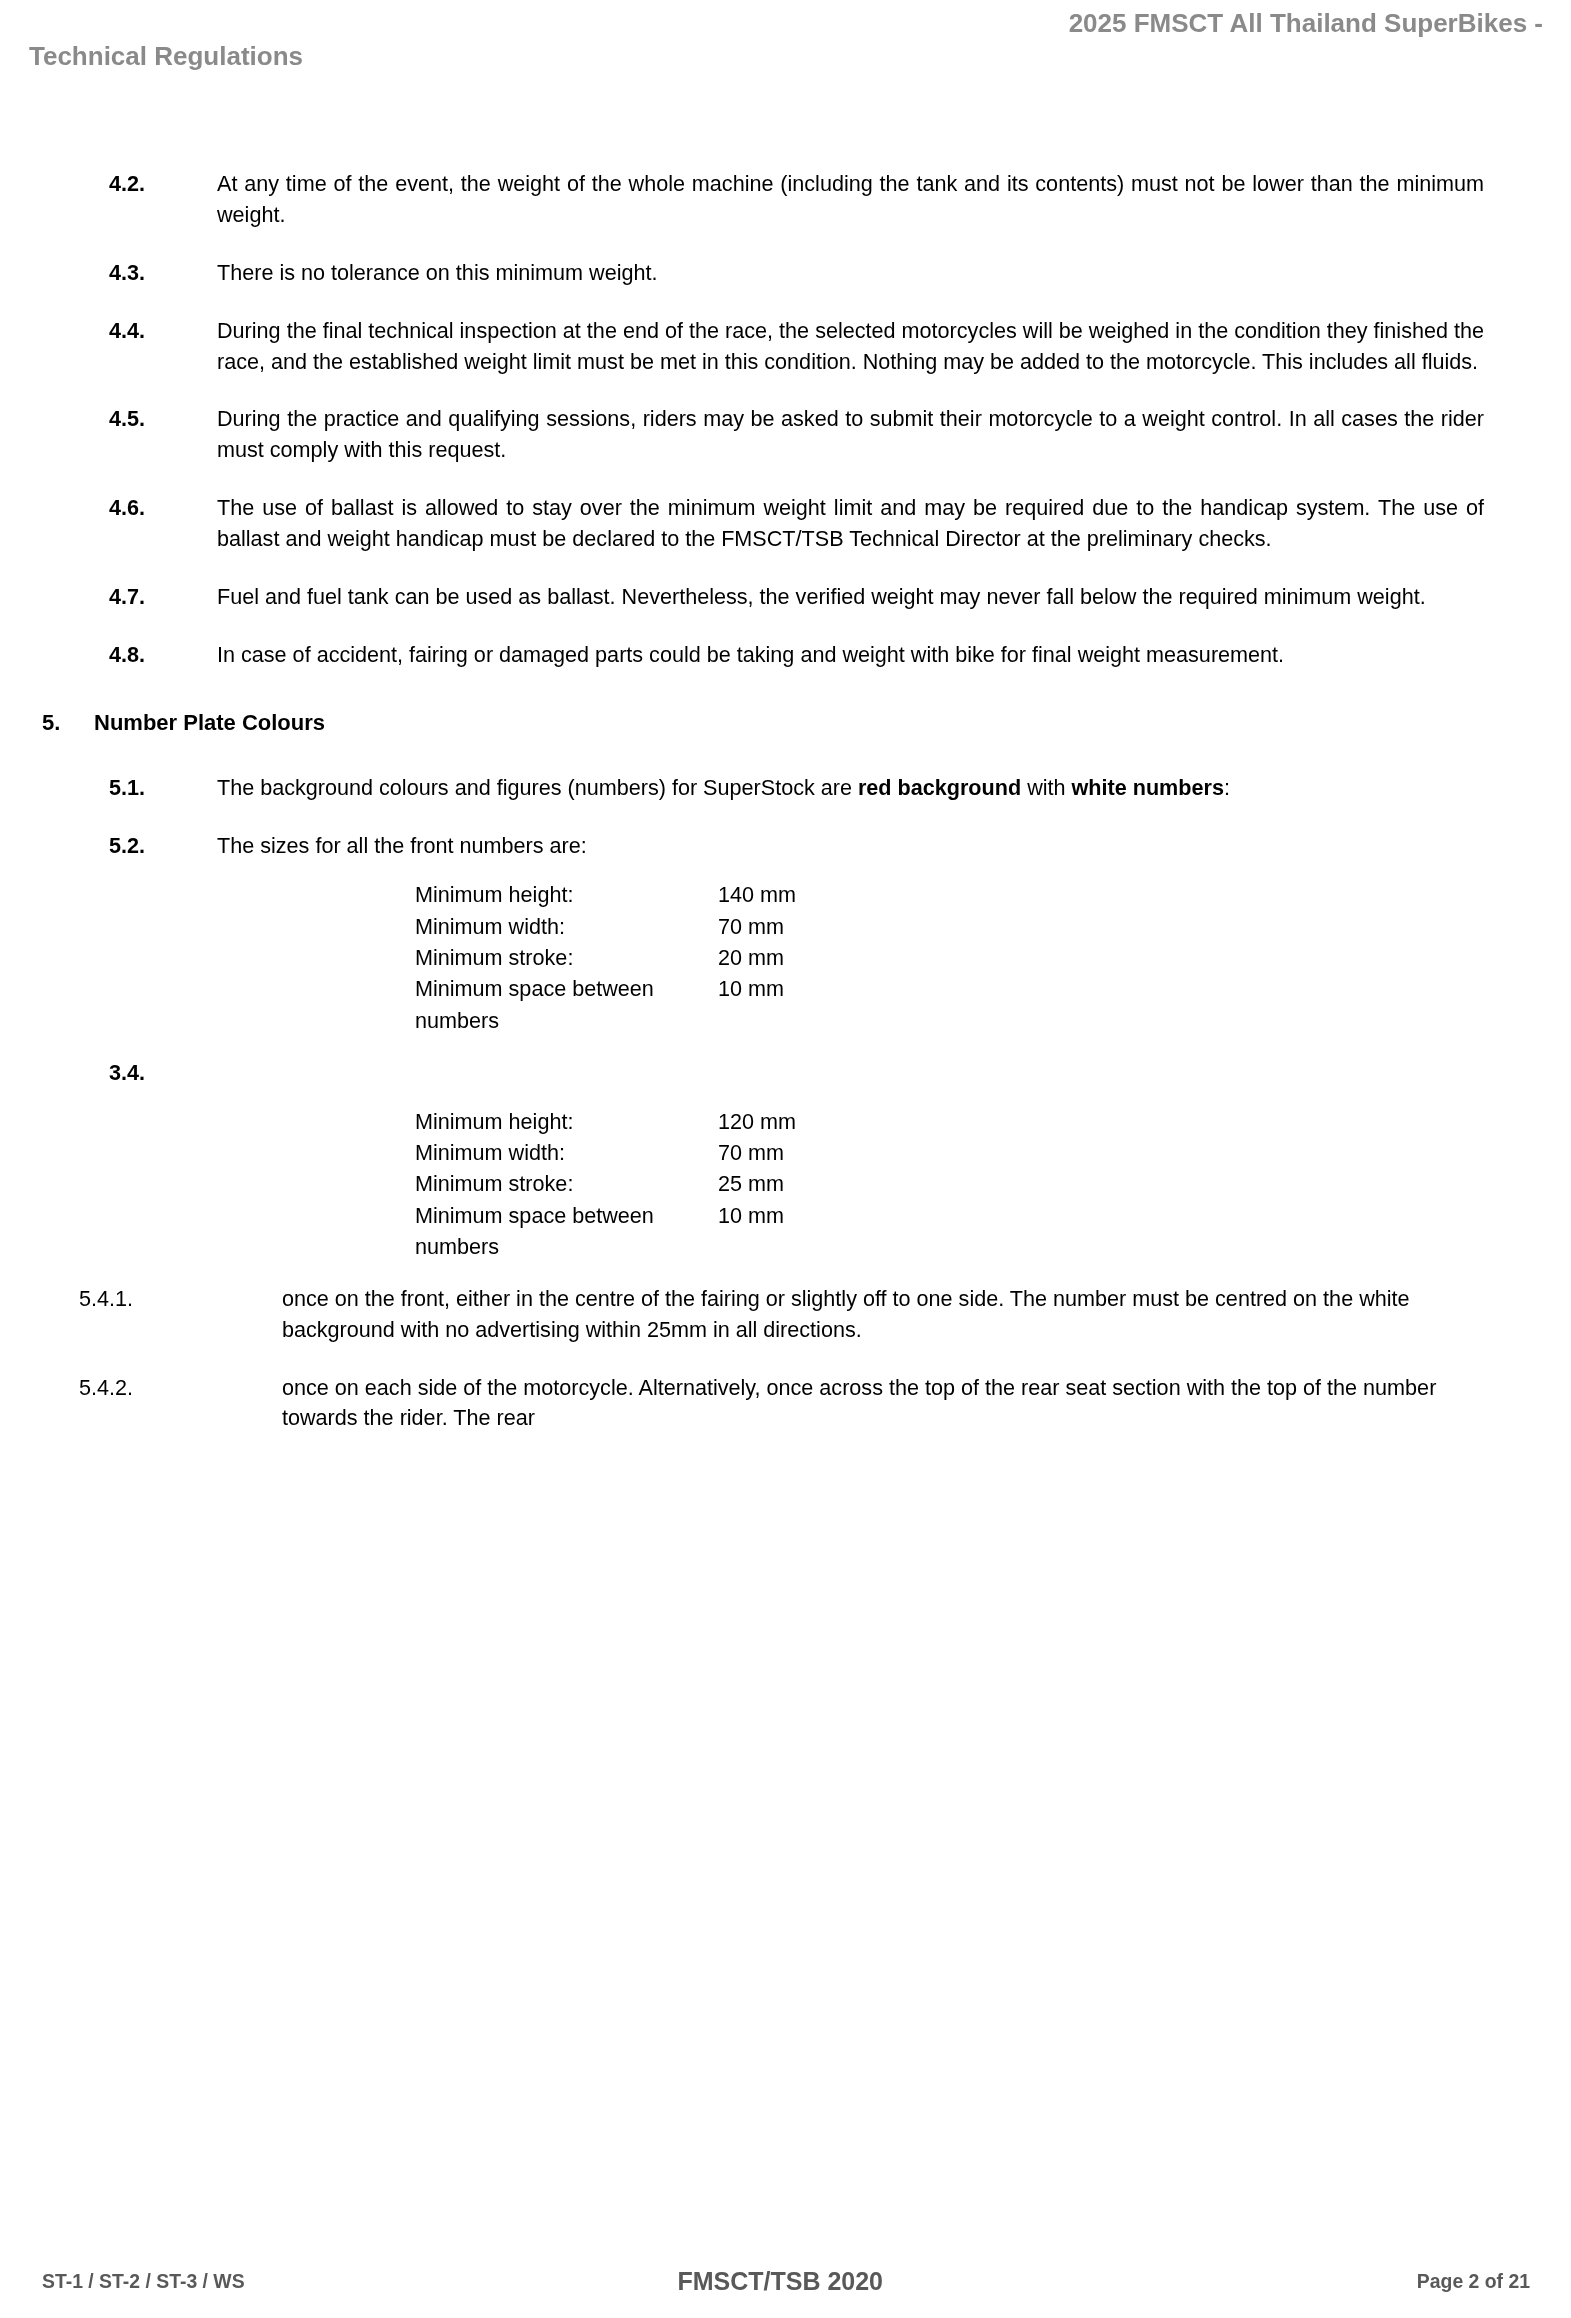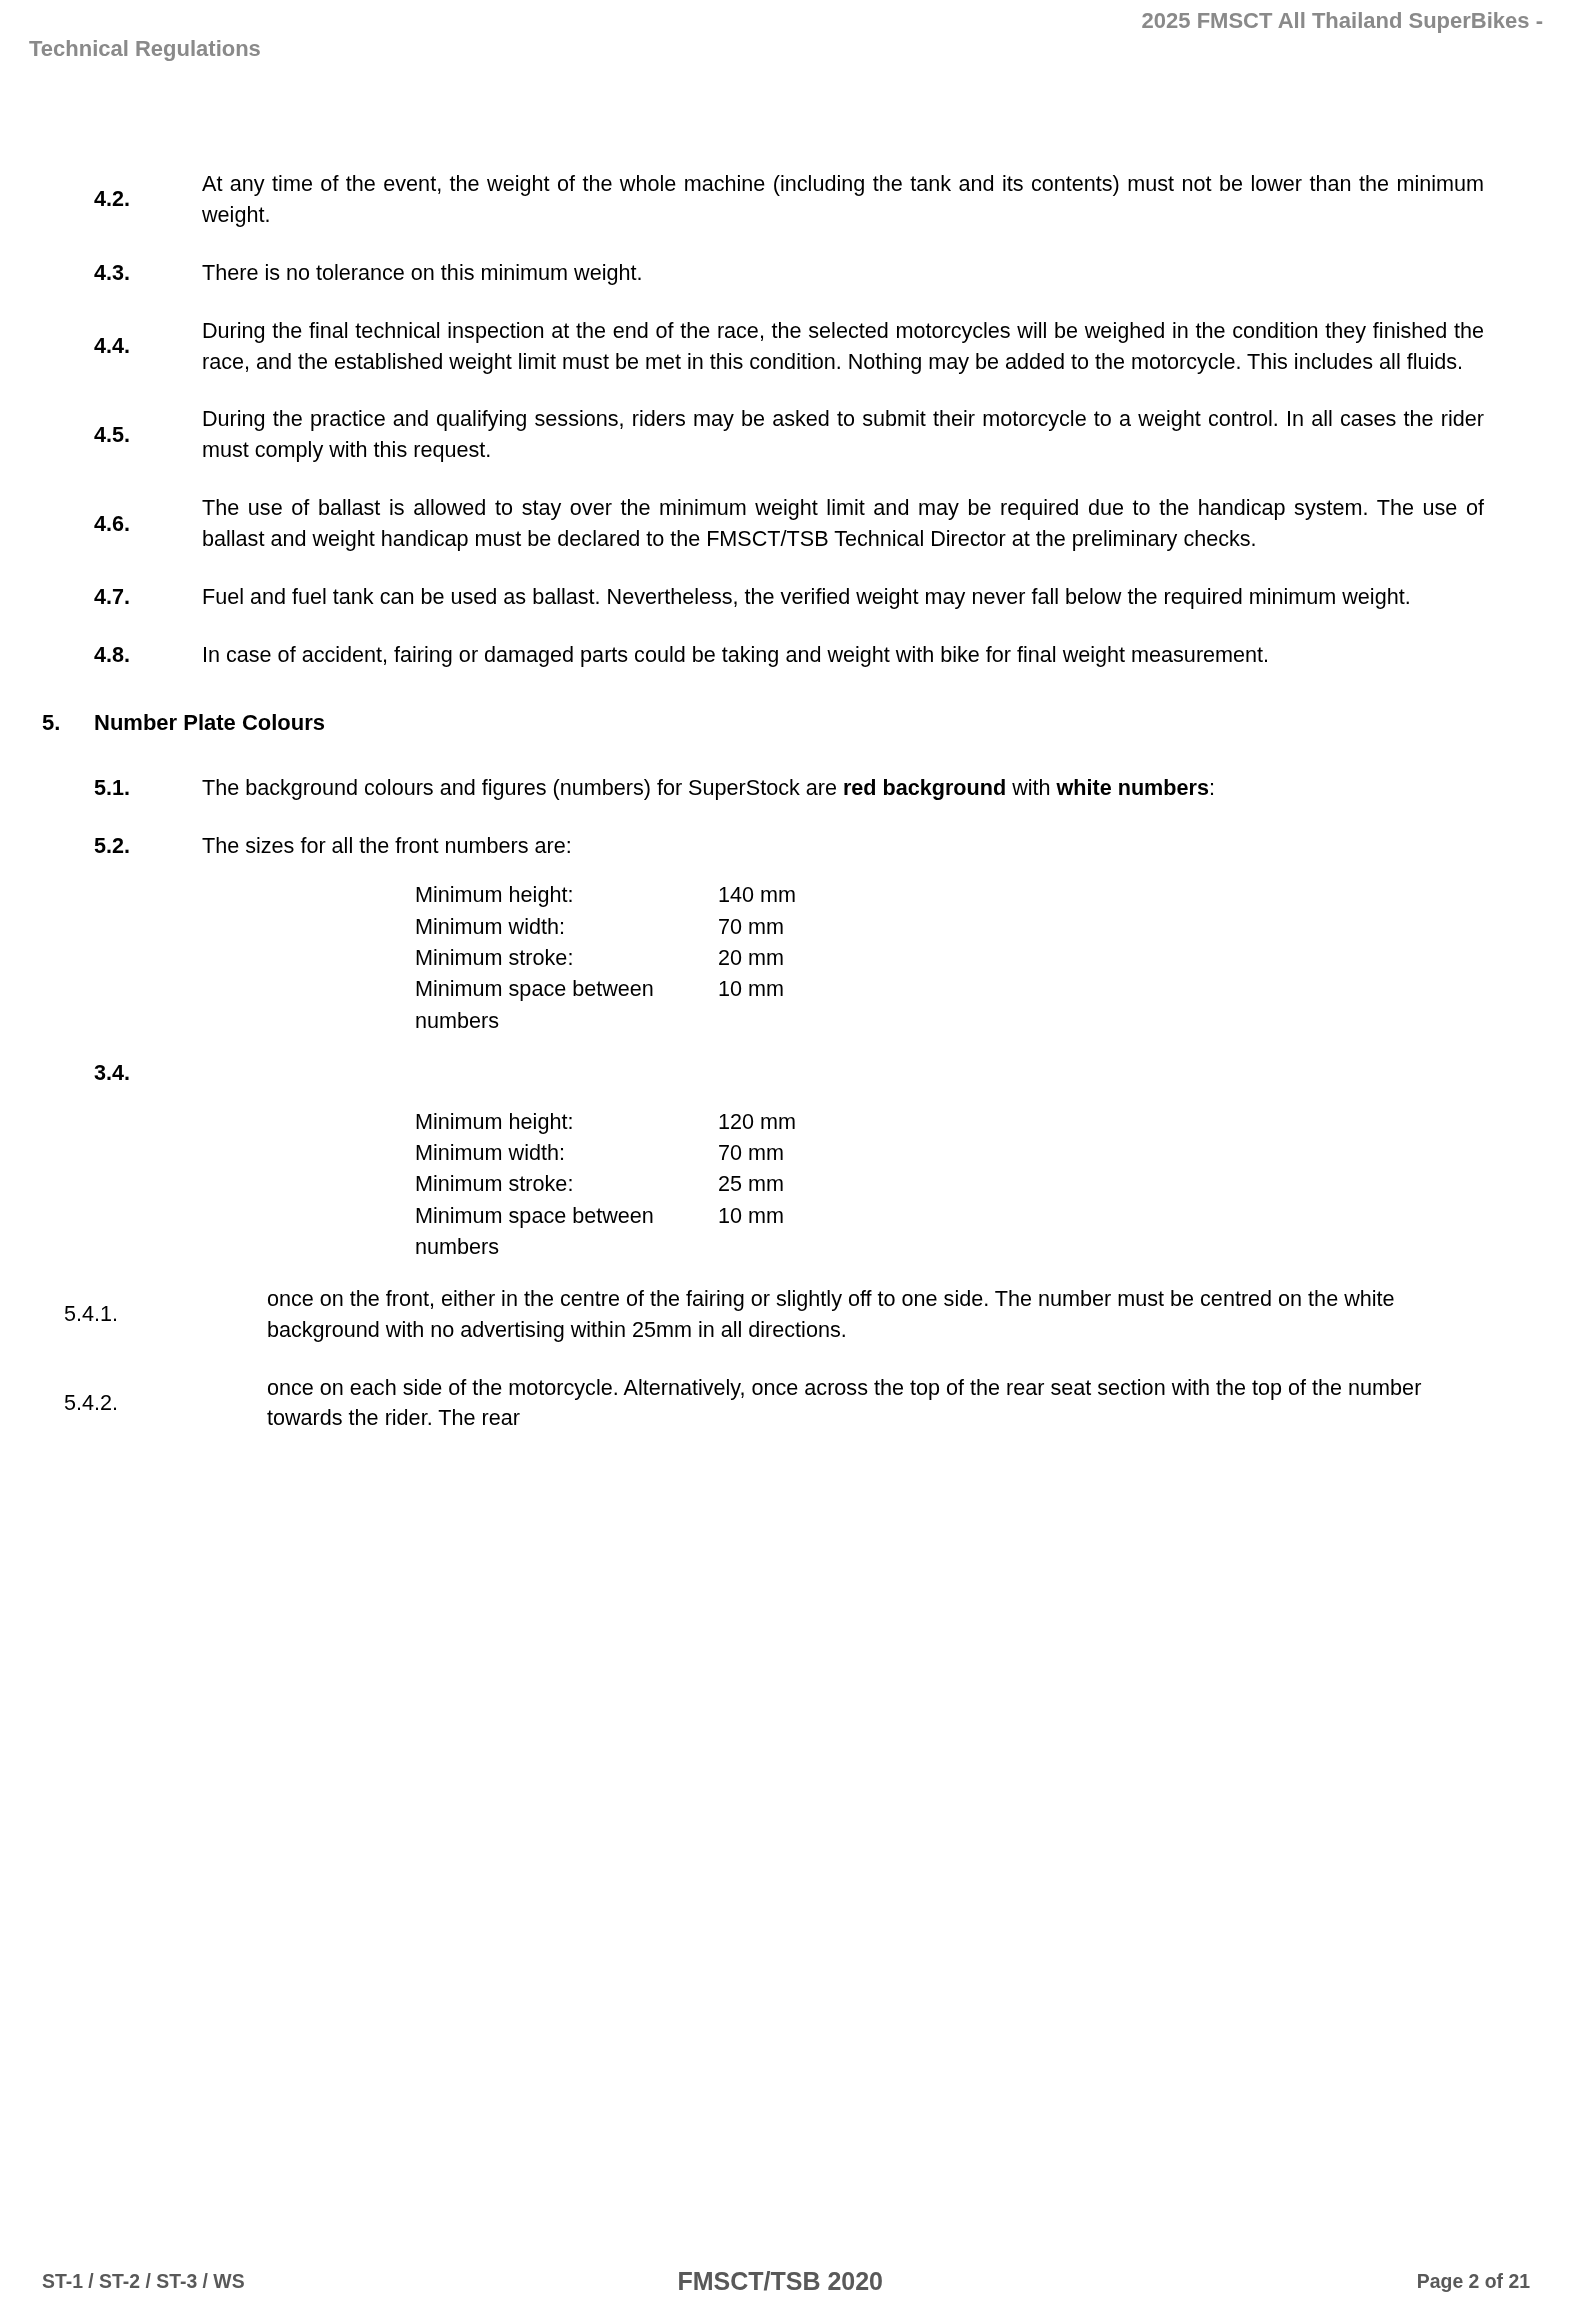--- a/index.html
+++ b/index.html
@@ -21,21 +21,21 @@
   }
 
   
   .doc-header {
     position: absolute;
     top: 7.2px;
     left: 29px;
     right: 29px;
     color: #8a8a8a;
     font-weight: bold;
-    font-size: 22px;
+    font-size: 26px;
     line-height: 1.25;
   }
   .doc-header .line-right {
     display: block;
     text-align: right;
   }
   .doc-header .line-left {
     display: block;
     text-align: left;
   }
@@ -44,22 +44,23 @@
   .content {
     position: absolute;
     top: 169px;
     left: 0;
     width: 1572px;
   }
 
   
   .clause {
     display: flex;
-    align-items: center;
+    align-items: flex-start;
     margin-bottom: 27px;
+    margin-left: 15px;
   }
   .clause .num {
     flex: 0 0 auto;
     font-weight: bold;
     font-size: 21.6px;
     line-height: 1.43;
     text-align: left;
   }
   .clause .body {
     flex: 1 1 auto;

